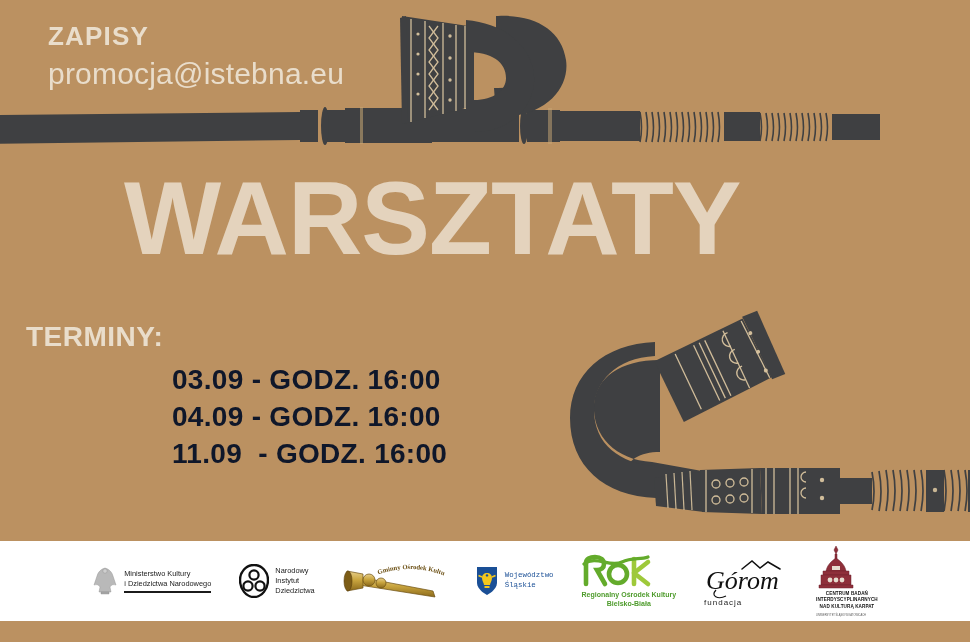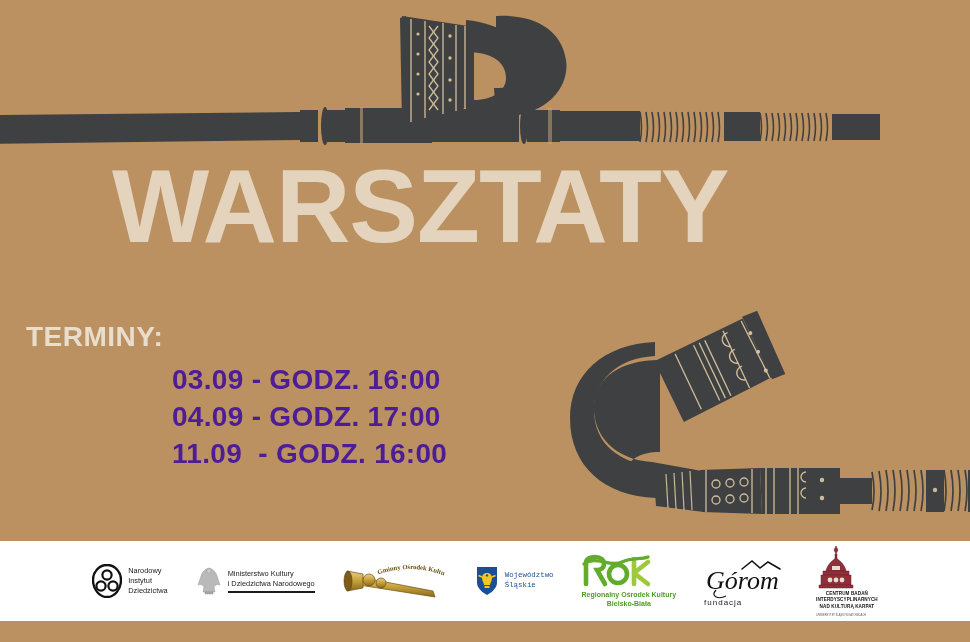--- a/index.html
+++ b/index.html
@@ -53,21 +53,21 @@
     line-height: 1.3;
     margin: 2px 0 0 0;
   }
 
   
   .main-title {
     position: absolute;
     left: 112px;
     top: 155px;
     z-index: 4;
-    margin: 0;
+    margin: 12px;
     font-size: 103px;
     font-weight: 700;
     letter-spacing: -1px;
     color: #e4d3bd;
     line-height: 1;
     white-space: nowrap;
   }
 
   .subtitle {
     position: absolute;
@@ -101,21 +101,21 @@
     top: 362px;
     z-index: 5;
     margin: 0;
     padding: 0;
     list-style: none;
   }
   .date-item {
     font-size: 28px;
     font-weight: 700;
     letter-spacing: 0.3px;
-    color: #4c1d95;
+    color: #0f172a;
     line-height: 1.32;
     white-space: pre;
   }
 
   
   .logo-strip {
     position: absolute;
     left: 0;
     top: 541px;
     width: 970px;
@@ -375,62 +375,66 @@
           <path d="M 944,470 q 4,21 0,41"></path>
             <path d="M 951,470 q 4,21 0,41"></path>
           <path d="M 958,470 q 4,21 0,41"></path>
             <path d="M 965,470 q 4,21 0,41"></path>
         </g>
         <path d="M 968,470 L 990,470 L 990,512 L 968,512 Z" fill="#3f4042"></path>
       </g>
     </g>
   </svg>
 
+  <div class="contact-block">
+    <p class="zapisy-label">ZAPISY</p>
+    <p class="email-text">promocja@istebna.eu</p>
+  </div>
 
   <h1 class="main-title">WARSZTATY</h1>
 
   <p class="terminy-label">TERMINY:</p>
   <ul class="dates-list">
     <li class="date-item">03.09 - GODZ. 16:00</li>
-    <li class="date-item">04.09 - GODZ. 17:00</li>
+    <li class="date-item">04.09 - GODZ. 16:00</li>
     <li class="date-item">11.09  - GODZ. 16:00</li>
   </ul>
 
   <div class="logo-strip">
+
+    <div class="logo-item">
+      <svg class="logo-mark" width="26" height="30" viewBox="0 0 26 30" aria-hidden="true">
+        <g fill="#b9b9b9" stroke="#8a8a8a" stroke-width="0.4">
+          <path d="M13 2 C9 3 6 6 5 10 C4 13 3 16 2 19 C5 18 7 19 8 21
+                   L7 26 L19 26 L18 21 C19 19 21 18 24 19 C23 16 22 13 21 10
+                   C20 6 17 3 13 2 Z"></path>
+          <circle cx="13" cy="5" r="2.2" fill="#cfcfcf"></circle>
+          <path d="M9 26 L17 26 L17 28 L9 28 Z" fill="#a8a8a8"></path>
+        </g>
+      </svg>
+      <div style="display:flex;flex-direction:column;">
+        <span class="logo-text">Ministerstwo Kultury
+i Dziedzictwa Narodowego</span>
+        <span class="mk-underline"></span>
+      </div>
+    </div>
 
     <div class="logo-item">
       <svg class="logo-mark" width="30" height="34" viewBox="0 0 30 34" aria-hidden="true">
         <path d="M15 1 C23 1 29 8 29 16 C29 25 23 33 15 33 C7 33 1 25 1 16 C1 8 7 1 15 1 Z" fill="none" stroke="#111" stroke-width="2.4"></path>
         <circle cx="15" cy="11" r="4.6" fill="none" stroke="#111" stroke-width="2.2"></circle>
         <circle cx="9" cy="22" r="4.6" fill="none" stroke="#111" stroke-width="2.2"></circle>
         <circle cx="21" cy="22" r="4.6" fill="none" stroke="#111" stroke-width="2.2"></circle>
       </svg>
       <span class="logo-text">Narodowy
 Instytut
 Dziedzictwa</span>
     </div>
 
     <div class="logo-item">
-      <svg class="logo-mark" width="26" height="30" viewBox="0 0 26 30" aria-hidden="true">
-        <g fill="#b9b9b9" stroke="#8a8a8a" stroke-width="0.4">
-          <path d="M13 2 C9 3 6 6 5 10 C4 13 3 16 2 19 C5 18 7 19 8 21
-                   L7 26 L19 26 L18 21 C19 19 21 18 24 19 C23 16 22 13 21 10
-                   C20 6 17 3 13 2 Z"></path>
-          <circle cx="13" cy="5" r="2.2" fill="#cfcfcf"></circle>
-          <path d="M9 26 L17 26 L17 28 L9 28 Z" fill="#a8a8a8"></path>
-        </g>
-      </svg>
-      <div style="display:flex;flex-direction:column;">
-        <span class="logo-text">Ministerstwo Kultury
-i Dziedzictwa Narodowego</span>
-        <span class="mk-underline"></span>
-      </div>
-    </div>
-
-    <div class="logo-item">
       <svg class="logo-mark" width="104" height="40" viewBox="0 0 104 40" aria-hidden="true">
         <defs>
           <linearGradient id="gold" x1="0" y1="0" x2="0" y2="1">
             <stop offset="0%" stop-color="#e8cf8a"></stop>
             <stop offset="45%" stop-color="#c9a53e"></stop>
             <stop offset="100%" stop-color="#8c6a1c"></stop>
           </linearGradient>
         </defs>
 
         <path d="M 16,16 L 90,30 L 92,36 L 16,24 Z" fill="url(#gold)" stroke="#6b4f13" stroke-width="0.7"></path>

